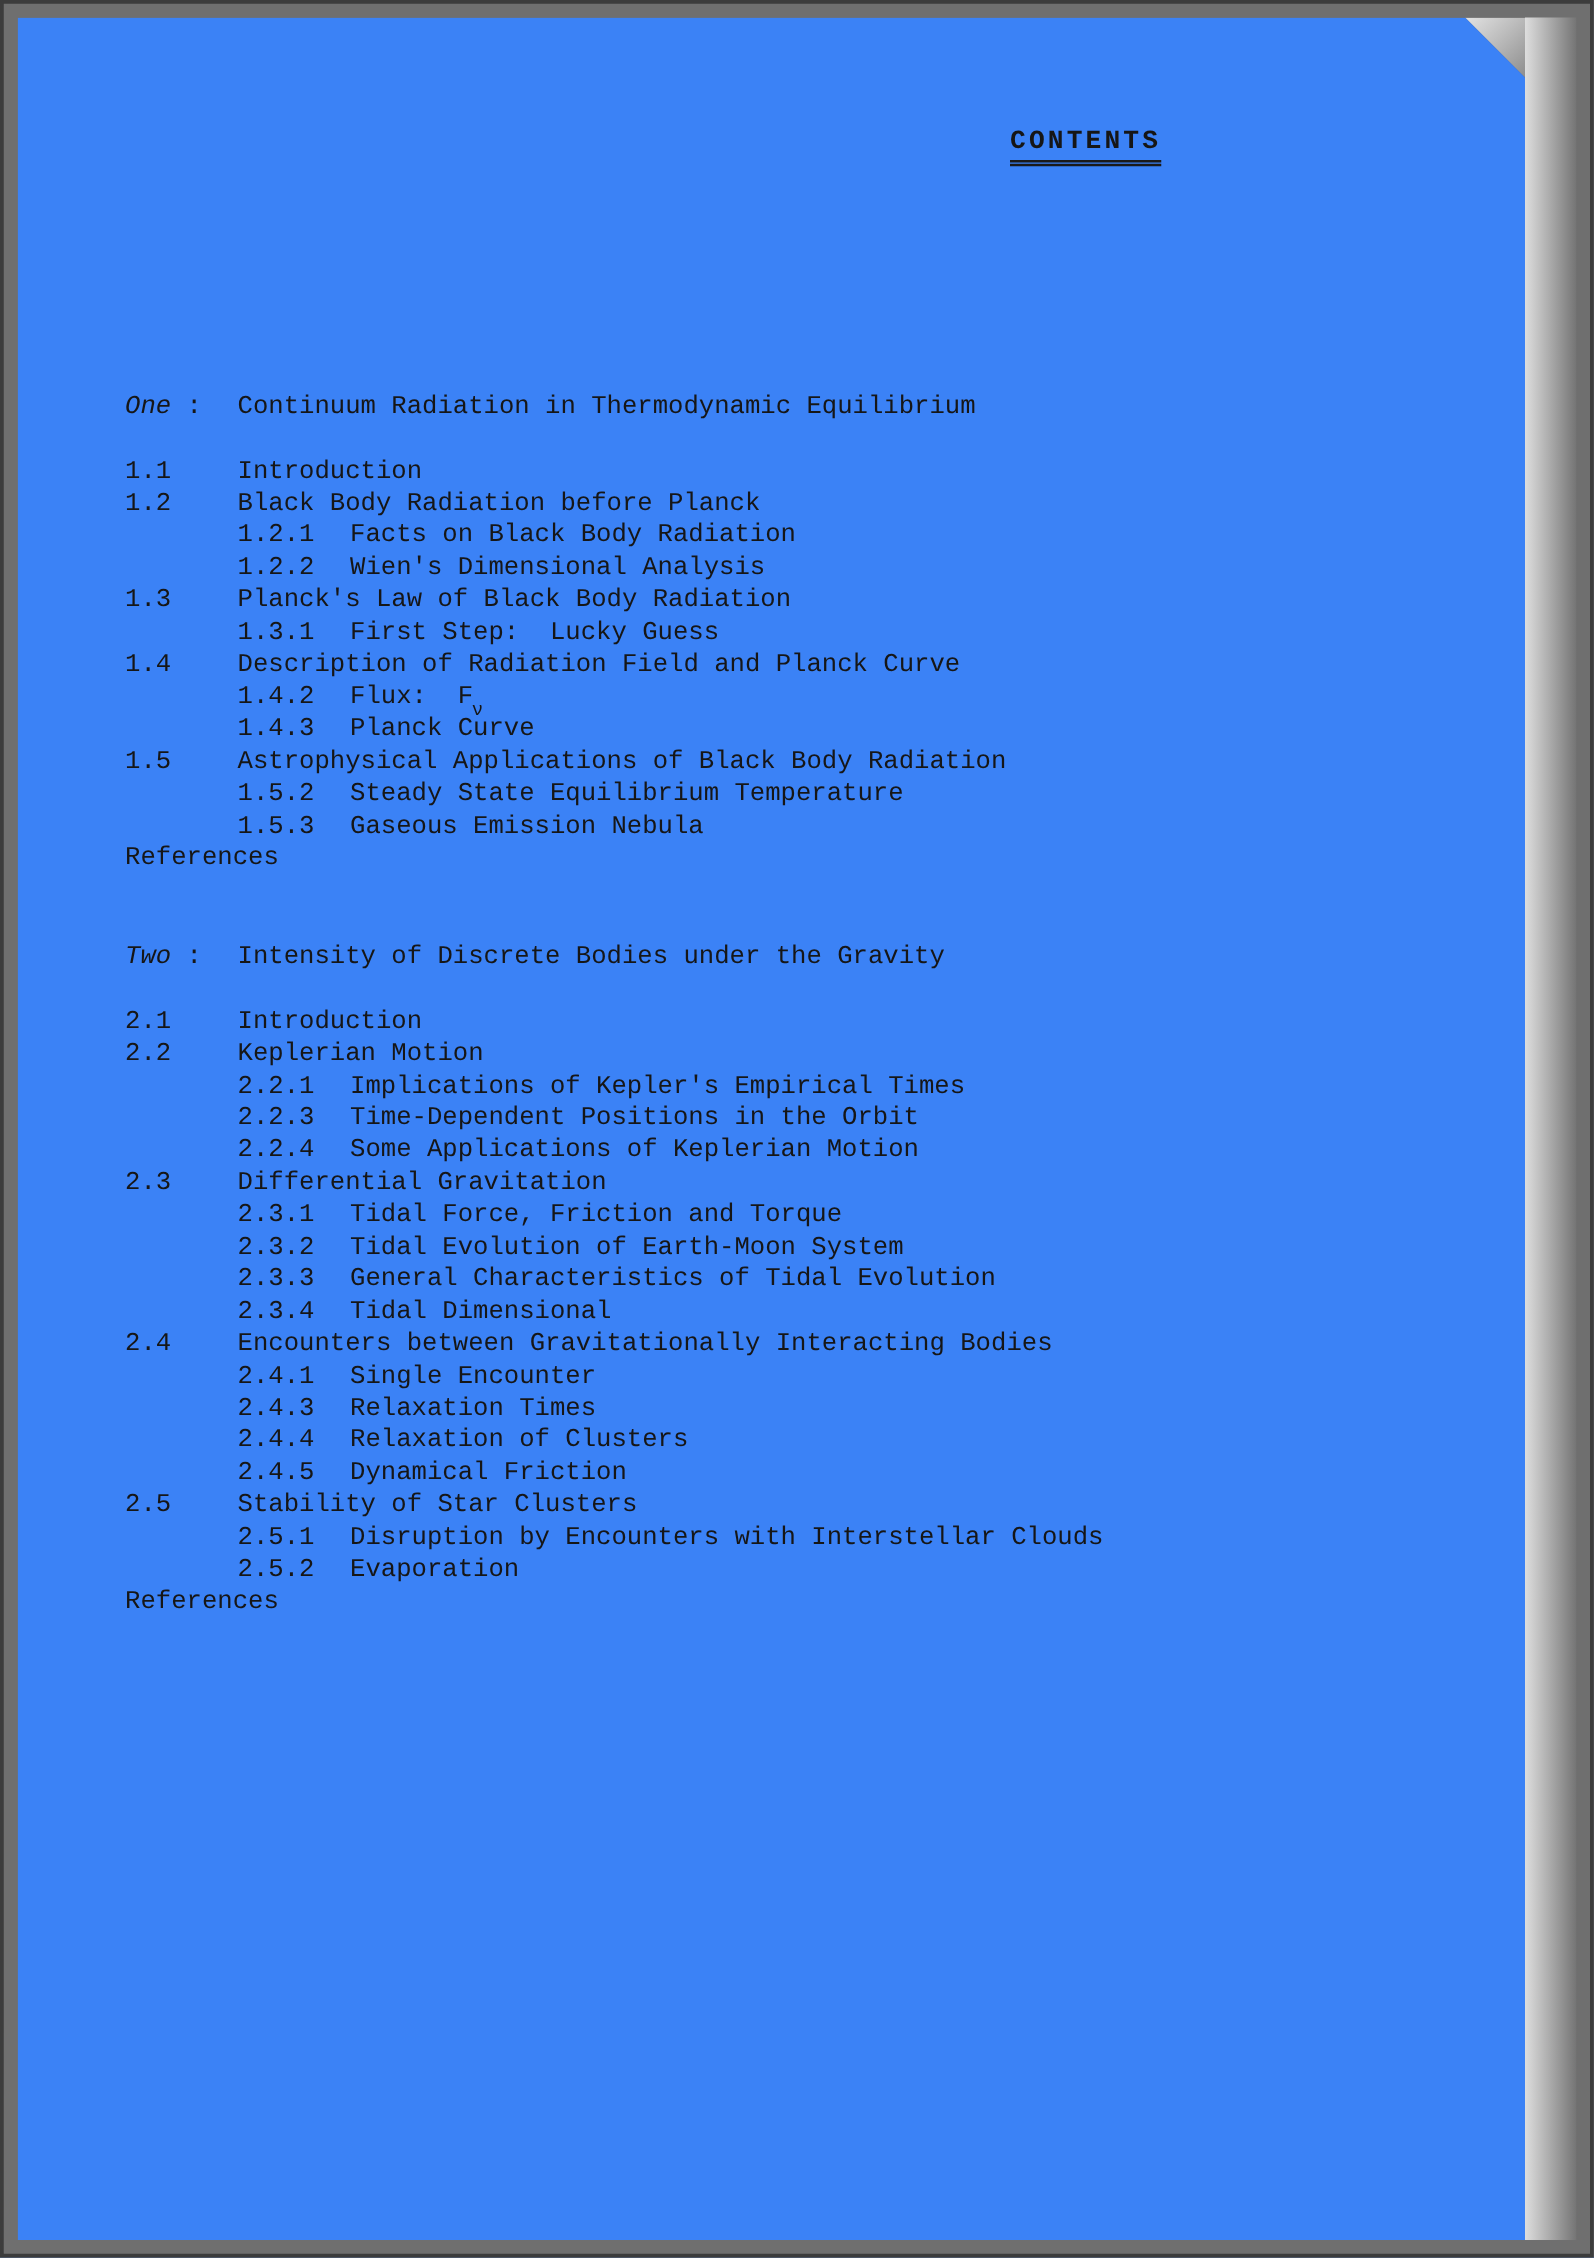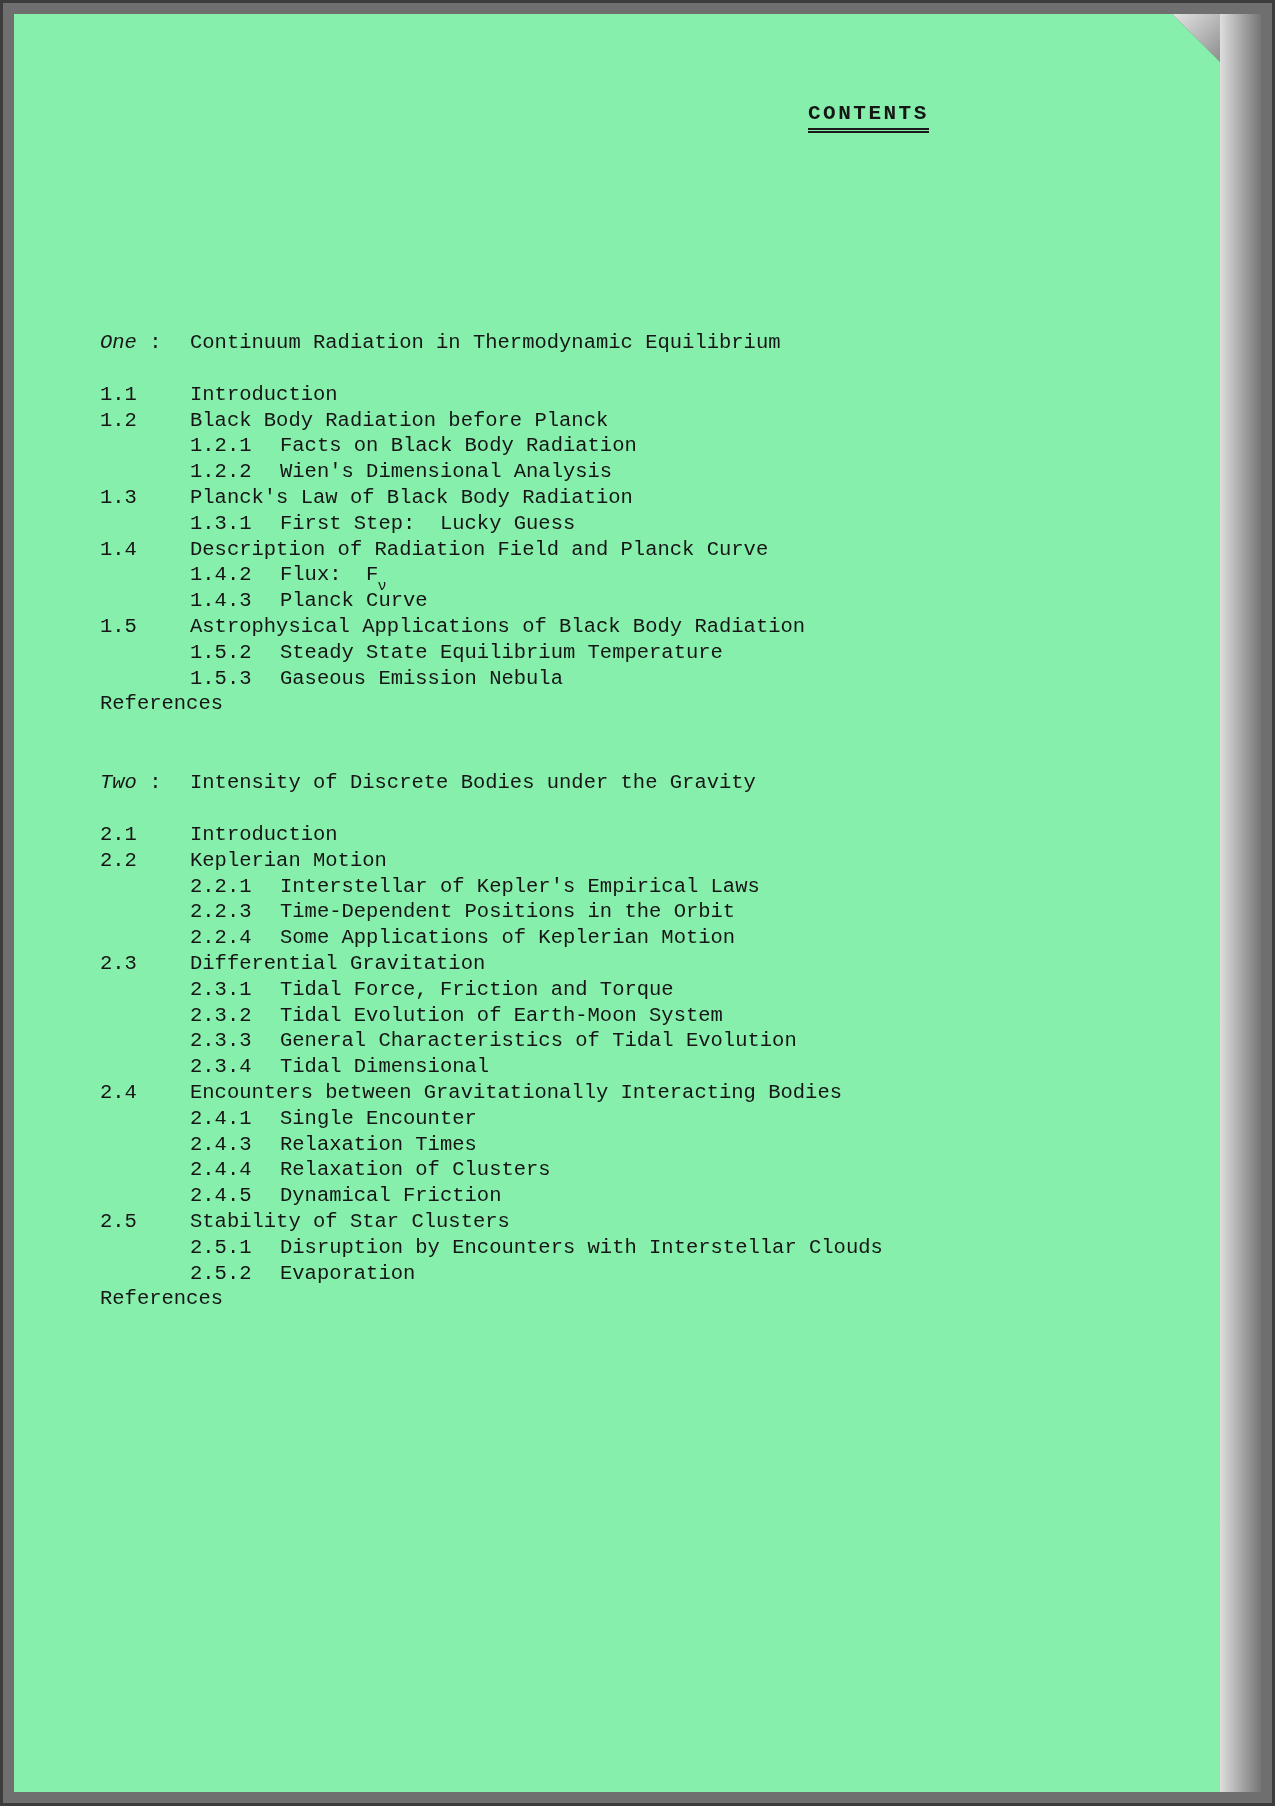--- a/index.html
+++ b/index.html
@@ -26,21 +26,21 @@
     width: 41px;
     background: linear-gradient(to right, #dedede 0%, #b9b9b9 35%, #8a8a8a 80%, #757575 100%);
   }
   
   .sheet {
     position: absolute;
     top: 14px;
     left: 14px;
     right: 55px;
     bottom: 14px;
-    background: #86efac;
+    background: #3b82f6;
     clip-path: polygon(0 0, calc(100% - 48px) 0, 100% 48px, 100% 100%, 0 100%);
   }
   
   .corner-fold {
     position: absolute;
     top: 14px;
     right: 55px;
     width: 48px;
     height: 48px;
     background: linear-gradient(to bottom right, #e3e3e3 0%, #b5b5b5 55%, #8d8d8d 100%);
@@ -52,21 +52,21 @@
     left: 794px;
     font-size: 21px;
     font-weight: bold;
     letter-spacing: 2.5px;
     padding-bottom: 3px;
     border-bottom: 5px double #1a1a1a;
     white-space: pre;
   }
   .toc {
     position: absolute;
-    top: 316px;
+    top: 299px;
     left: 86px;
     right: 40px;
     font-size: 20.5px;
     line-height: 25.8px;
   }
   .line { white-space: pre; }
   .num-col {
     display: inline-block;
     width: 90px;
     vertical-align: baseline;
@@ -105,21 +105,21 @@
           <div class="line entry l2"><span class="num-col">1.4.3</span><span class="entry-title">Planck Curve</span></div>
           <div class="line entry l1"><span class="num-col">1.5</span><span class="entry-title">Astrophysical Applications of Black Body Radiation</span></div>
           <div class="line entry l2"><span class="num-col">1.5.2</span><span class="entry-title">Steady State Equilibrium Temperature</span></div>
           <div class="line entry l2"><span class="num-col">1.5.3</span><span class="entry-title">Gaseous Emission Nebula</span></div>
           <div class="line references">References</div>
         </div>
         <div class="chapter">
           <div class="line chapter-head"><span class="num-col"><span class="ch-label">Two</span><span class="ch-colon"> :</span></span><span class="ch-title">Intensity of Discrete Bodies under the Gravity</span></div>
           <div class="line entry l1"><span class="num-col">2.1</span><span class="entry-title">Introduction</span></div>
           <div class="line entry l1"><span class="num-col">2.2</span><span class="entry-title">Keplerian Motion</span></div>
-          <div class="line entry l2"><span class="num-col">2.2.1</span><span class="entry-title">Interstellar of Kepler's Empirical Laws</span></div>
+          <div class="line entry l2"><span class="num-col">2.2.1</span><span class="entry-title">Implications of Kepler's Empirical Times</span></div>
           <div class="line entry l2"><span class="num-col">2.2.3</span><span class="entry-title">Time-Dependent Positions in the Orbit</span></div>
           <div class="line entry l2"><span class="num-col">2.2.4</span><span class="entry-title">Some Applications of Keplerian Motion</span></div>
           <div class="line entry l1"><span class="num-col">2.3</span><span class="entry-title">Differential Gravitation</span></div>
           <div class="line entry l2"><span class="num-col">2.3.1</span><span class="entry-title">Tidal Force, Friction and Torque</span></div>
           <div class="line entry l2"><span class="num-col">2.3.2</span><span class="entry-title">Tidal Evolution of Earth-Moon System</span></div>
           <div class="line entry l2"><span class="num-col">2.3.3</span><span class="entry-title">General Characteristics of Tidal Evolution</span></div>
           <div class="line entry l2"><span class="num-col">2.3.4</span><span class="entry-title">Tidal Dimensional</span></div>
           <div class="line entry l1"><span class="num-col">2.4</span><span class="entry-title">Encounters between Gravitationally Interacting Bodies</span></div>
           <div class="line entry l2"><span class="num-col">2.4.1</span><span class="entry-title">Single Encounter</span></div>
           <div class="line entry l2"><span class="num-col">2.4.3</span><span class="entry-title">Relaxation Times</span></div>

